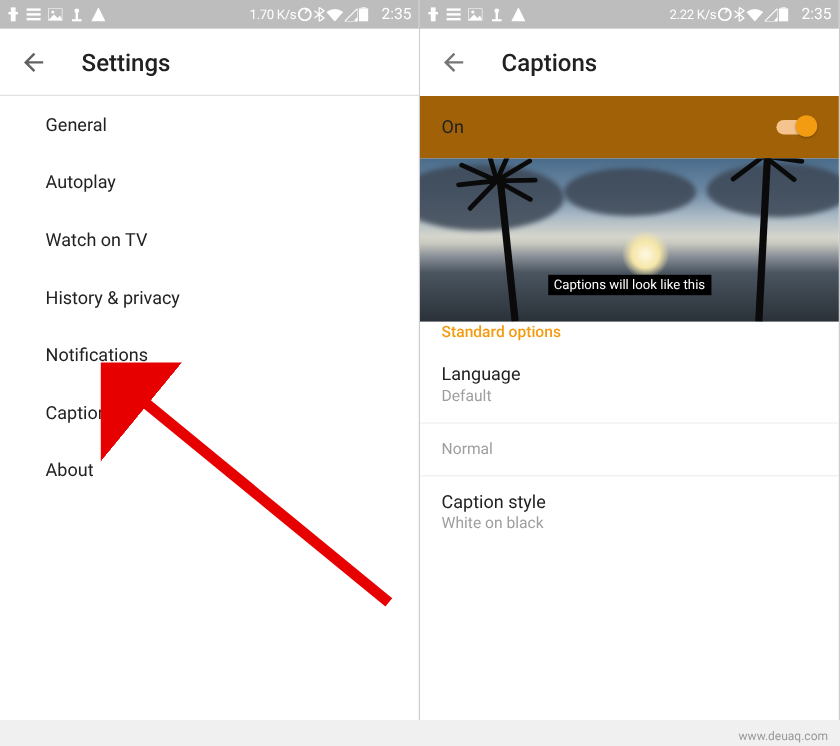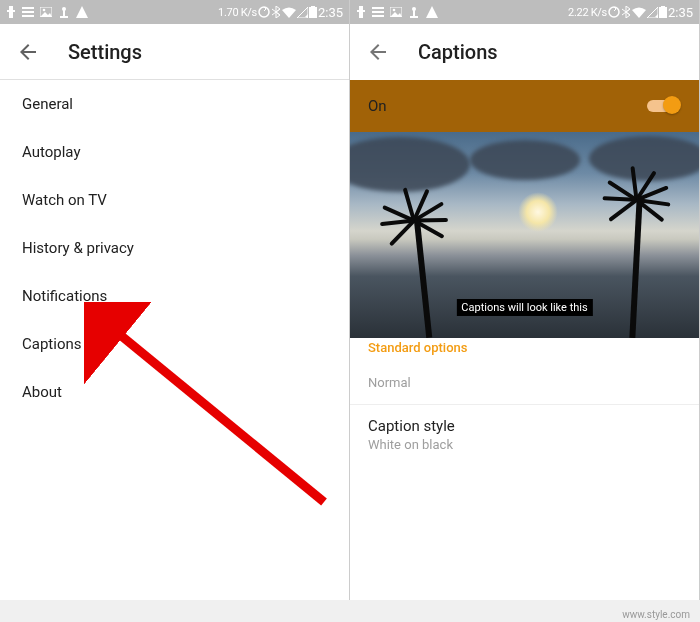--- a/index.html
+++ b/index.html
@@ -33,37 +33,37 @@
     color: #fff;
     display: flex;
     align-items: center;
     font-size: 12px;
     padding: 0 6px;
   }
   .status-left { display: flex; gap: 6px; align-items: center; }
   .status-right { display: flex; gap: 1px; align-items: center; margin-left: auto; }
   .status-bar svg { fill: #fff; }
   .speed { font-size: 11px; letter-spacing: -0.3px; }
-  .time { font-size: 13px; margin-left: 0; }
+  .time { font-size: 13px; margin-left: 10px; }
 
   
   .app-bar {
     height: 56px;
     display: flex;
     align-items: center;
     padding: 16px 16px;
     border-bottom: 1px solid #e0e0e0;
     background: #fff;
   }
   .app-bar .back { width: 24px; height: 24px; margin-right: 28px; cursor: pointer; }
   .app-bar .title { font-size: 20px; font-weight: 500; color: #212121; }
   .app-bar.noborder { border-bottom: none; }
 
   
-  .list { flex: 1; overflow: hidden; }
+  .list { flex: 1; overflow: hidden; padding-left: 16px; }
   .list-item {
     padding: 15px 22px;
     font-size: 15px;
     color: #212121;
     cursor: pointer;
   }
   
   
   .toggle-row {
     height: 52px;
@@ -86,21 +86,21 @@
     background: #f5c38d; border-radius: 7px;
   }
   .switch .thumb {
     position: absolute; top: 0; right: 0;
     width: 18px; height: 18px;
     background: #f39c12; border-radius: 50%;
     box-shadow: 0 1px 2px rgba(0,0,0,.3);
   }
 
   .preview {
-    height: 206px;
+    height: 136px;
     background: linear-gradient(to bottom,
       #4a6b8a 0%, #6d8aa5 20%, #a8b8c5 35%, #d5d5cc 48%,
       #c9c9bf 52%, #8a9098 60%, #4a5560 70%, #2a3138 100%);
     position: relative;
     overflow: hidden;
   }
   .cloud {
     position: absolute; background: rgba(60,70,85,.85);
     border-radius: 50%;
     filter: blur(2px);
@@ -341,31 +341,35 @@
             <span></span>
             <span></span>
           </div>
         </div>
       <div class="caption-sample">Captions will look like this</div>
     </div>
 
     <div class="section-header">Standard options</div>
 
     <div class="opt">
+      <div class="primary">Language</div>
+      <div class="secondary">Default</div>
+    </div>
+    <div class="opt">
       <div class="secondary">Normal</div>
     </div>
     <div class="opt">
       <div class="primary">Caption style</div>
       <div class="secondary">White on black</div>
     </div>
   </div>
 </div>
 
 <svg class="arrow" width="260" height="220">
   <defs>
     <marker id="ah" markerWidth="16" markerHeight="14" refX="3" refY="7" orient="auto">
       <path d="M0 0 L16 7 L0 14 Z" fill="#e60000"></path>
     </marker>
   </defs>
   <line x1="240" y1="200" x2="18" y2="18" stroke="#e60000" stroke-width="9" marker-end="url(#ah)"></line>
 </svg>
 
-<div class="watermark">www.style.com</div>
+<div class="watermark">www.deuaq.com</div>
 
 </body></html>

